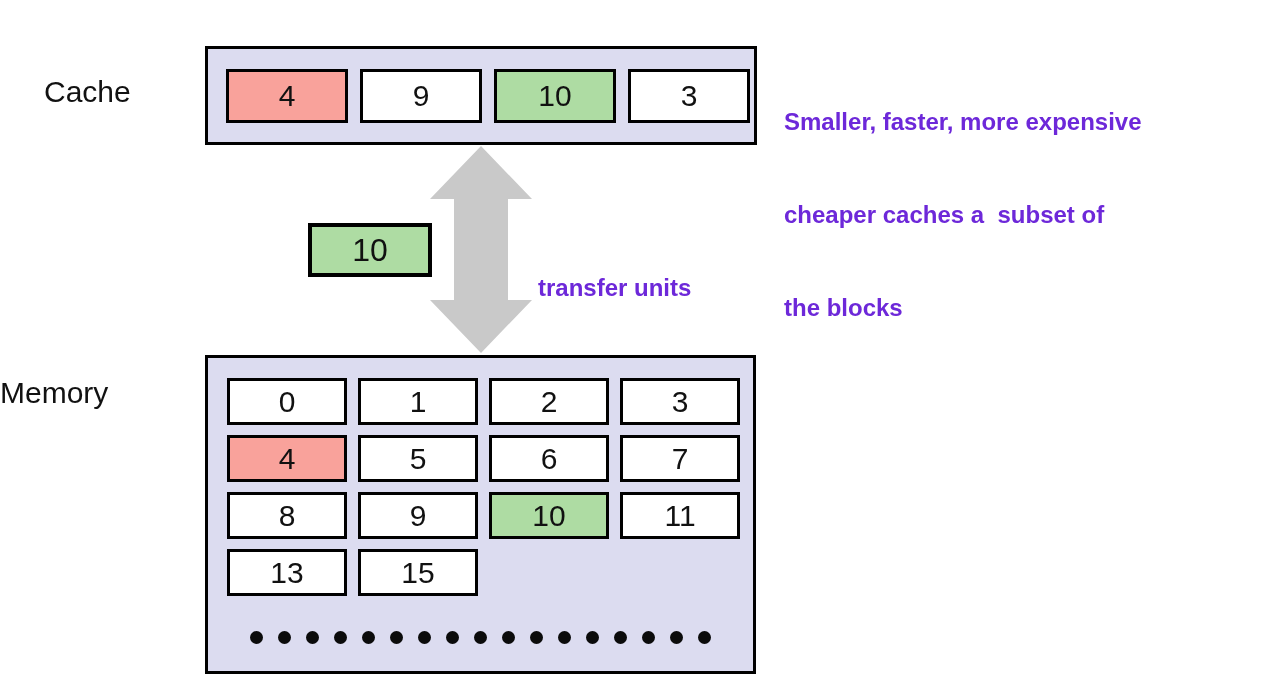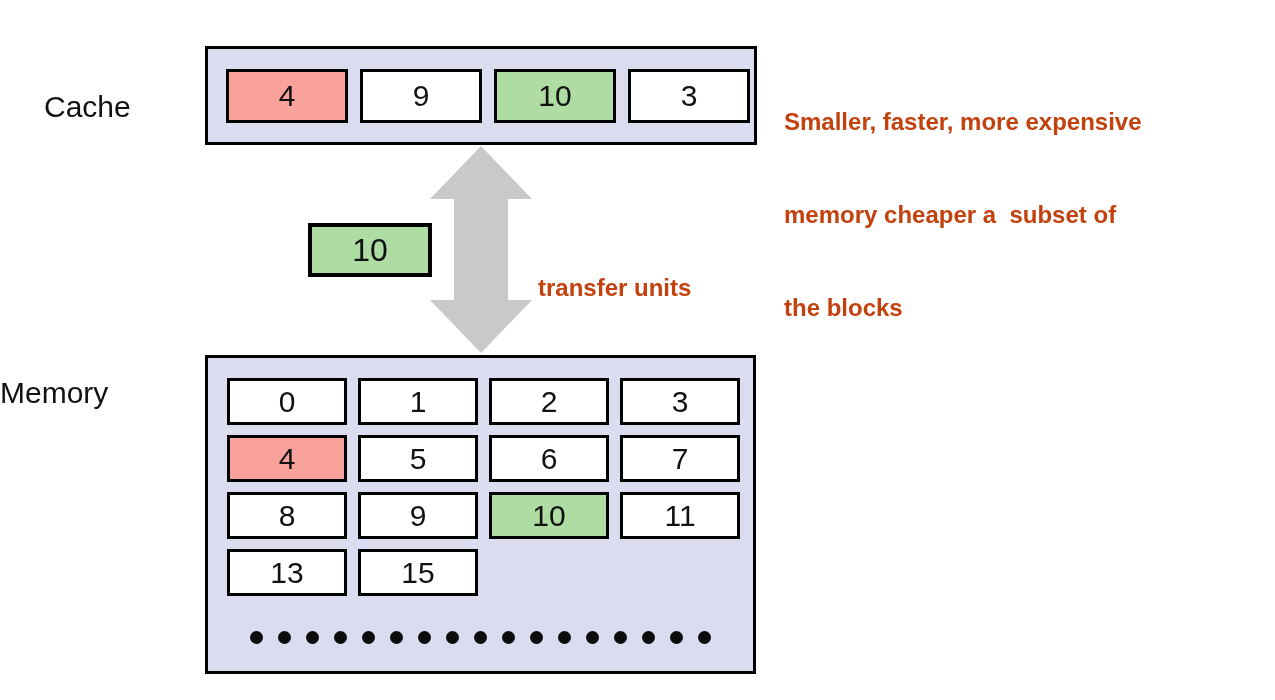--- a/index.html
+++ b/index.html
@@ -3,21 +3,21 @@
 <meta charset="utf-8">
 <style>
   html,body{margin:0;padding:0;background:#fff;}
   .stage{
     position:relative;width:1275px;height:700px;background:#ffffff;
     font-family:"Liberation Sans",sans-serif;color:#111;overflow:hidden;
   }
   .side-label{
     position:absolute;font-size:30px;font-weight:400;color:#111;white-space:pre;
   }
-  #cache-label{left:44px;top:90px;}
+  #cache-label{left:44px;top:75px;}
   #memory-label{left:0px;top:376px;text-align:center;}
   .panel{
     position:absolute;background:#dcdcf0;border:3px solid #000;box-sizing:border-box;
   }
   .cache-panel{
     left:205px;top:46px;width:552px;height:99px;
     display:flex;align-items:center;gap:12px;padding:0 10px 0 18px;
   }
   .cell{
     box-sizing:border-box;border:3px solid #000;background:#fff;
@@ -37,21 +37,21 @@
     grid-auto-rows:47px;column-gap:11px;row-gap:10px;
   }
   .memory-cell{width:120px;height:47px;}
   .dots-row{
     position:absolute;left:0;right:0;top:273px;
     display:flex;justify-content:center;align-items:center;gap:15px;
   }
   .dot{width:13px;height:13px;border-radius:50%;background:#0b0b0b;flex:0 0 auto;}
   .annotation{
     position:absolute;font-weight:700;font-size:24px;line-height:31px;
-    color:#c2410c;white-space:pre;
+    color:#6d28d9;white-space:pre;
   }
   .top-annotation{left:784px;top:44px;}
   .transfer-caption{left:538px;top:210px;}
   .bottom-annotation{left:790px;top:353px;}
   .transfer-arrow{position:absolute;left:430px;top:146px;width:102px;height:207px;}
   .transfer-block{
     position:absolute;left:308px;top:223px;width:124px;height:54px;
     box-sizing:border-box;border:4px solid #000;
     display:flex;align-items:center;justify-content:center;font-size:32px;
   }
@@ -66,21 +66,21 @@
 
   <div class="panel cache-panel">
     <div class="cell cache-cell" data-state="red">4</div>
     <div class="cell cache-cell" data-state="white">9</div>
     <div class="cell cache-cell" data-state="green">10</div>
     <div class="cell cache-cell" data-state="white">3</div>
   </div>
 
   <div class="annotation top-annotation">
     <div>Smaller, faster, more expensive</div>
-    <div>memory cheaper a  subset of</div>
+    <div>cheaper caches a  subset of</div>
     <div>the blocks</div>
   </div>
 
   <svg class="transfer-arrow" viewBox="0 0 102 207" xmlns="http://www.w3.org/2000/svg" aria-hidden="true">
     <polygon points="51,0 102,53 78,53 78,154 102,154 51,207 0,154 24,154 24,53 0,53" fill="#c9c9c9"></polygon>
   </svg>
 
   <div class="transfer-block" data-state="green">10</div>
 
   <div class="annotation transfer-caption">

